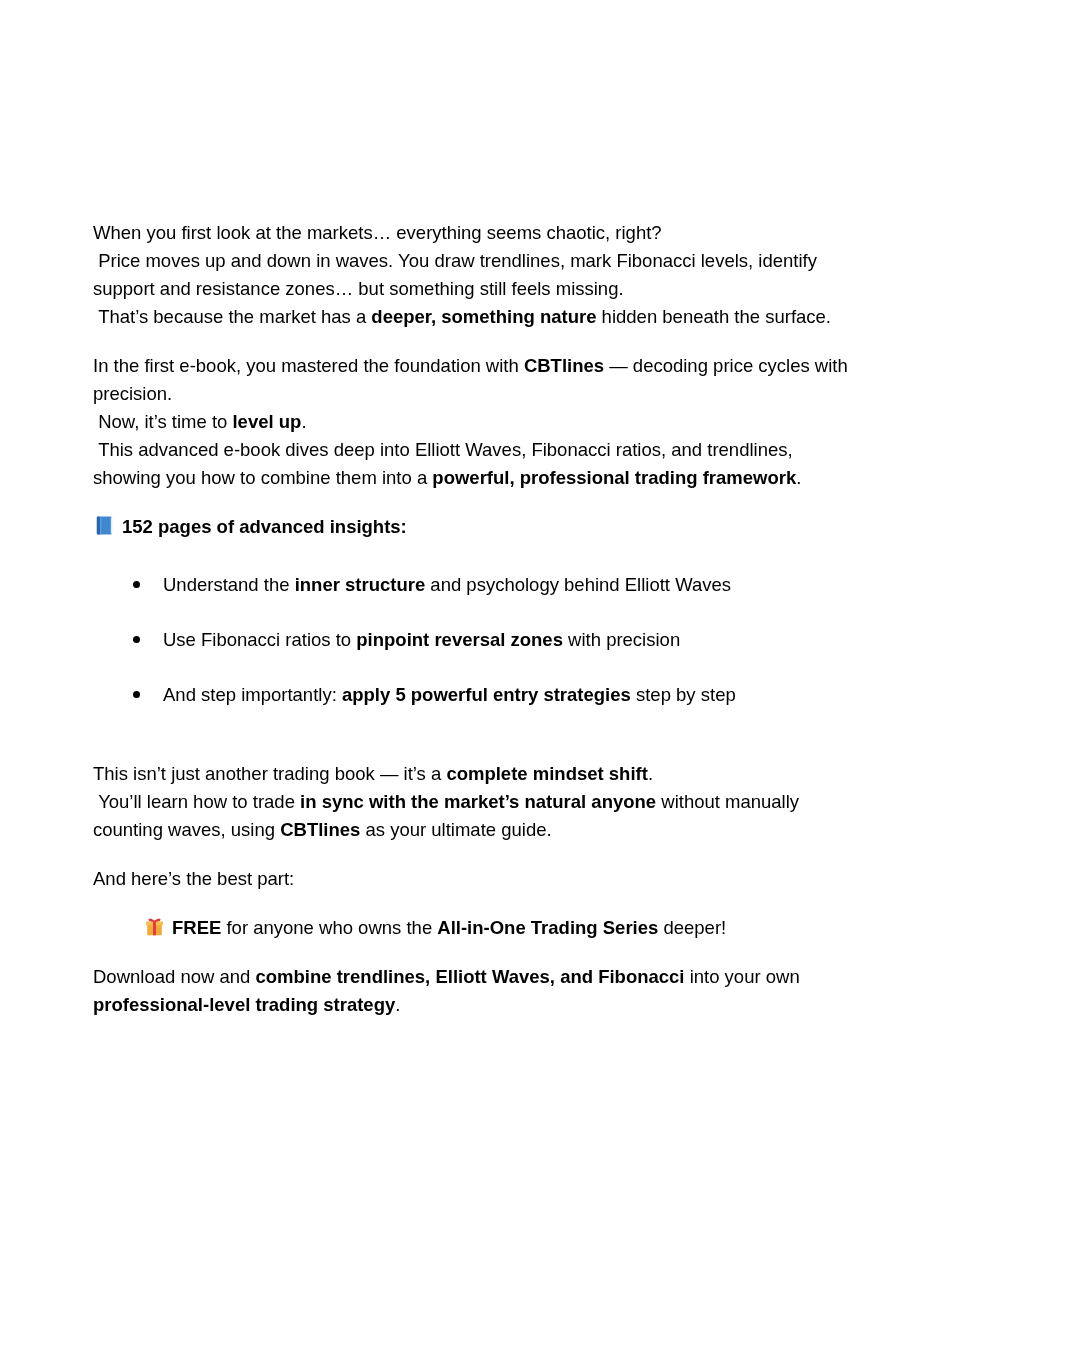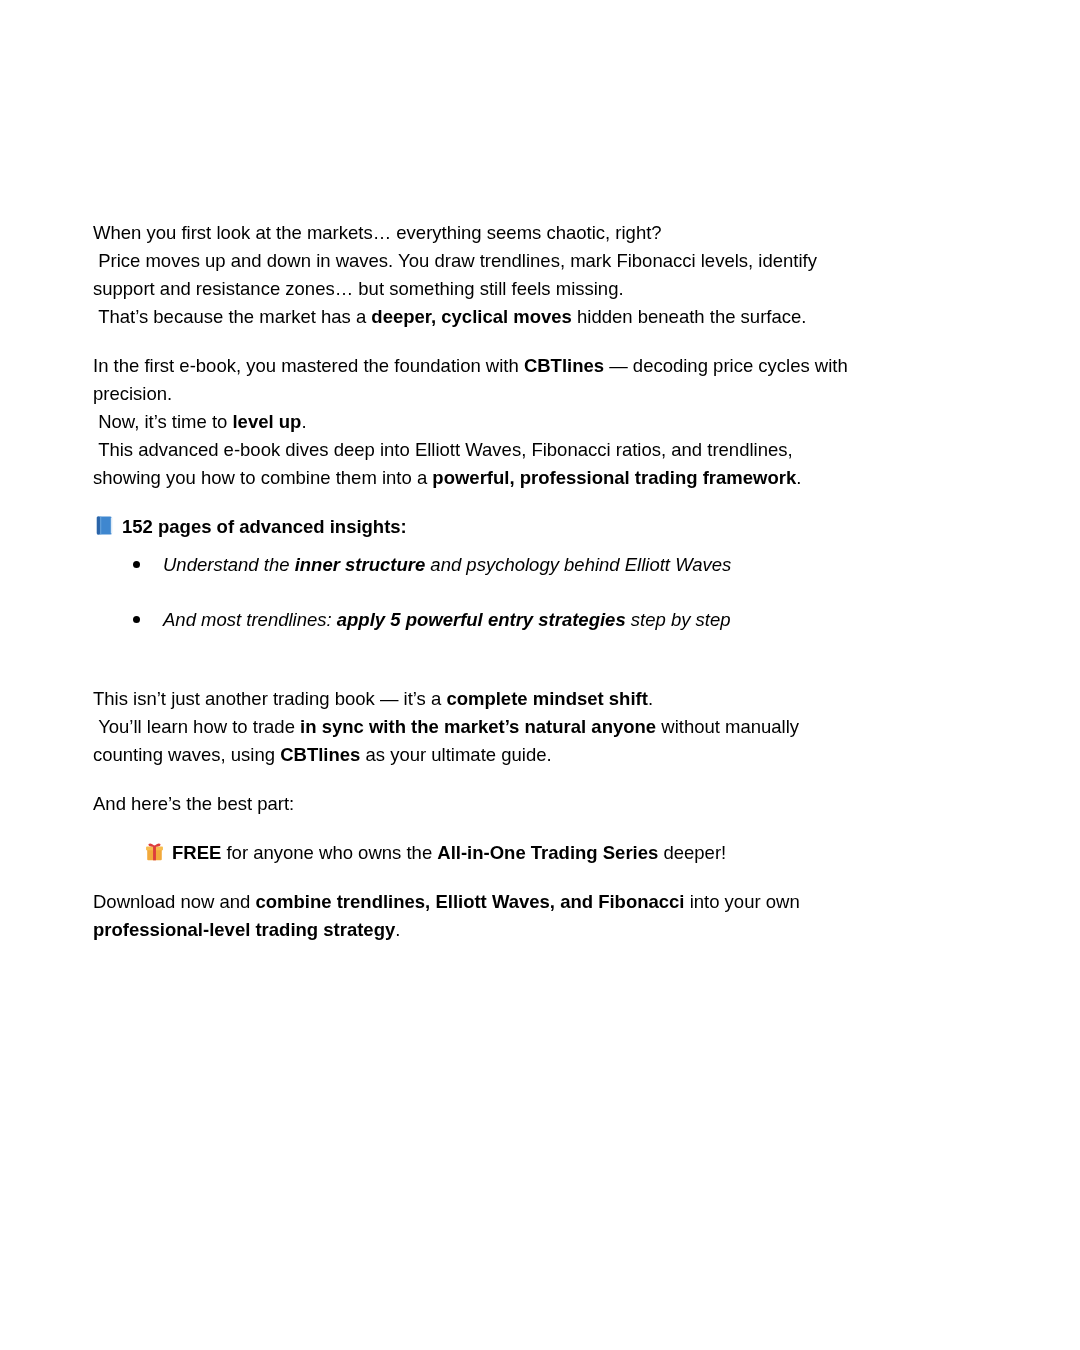--- a/index.html
+++ b/index.html
@@ -27,28 +27,27 @@
     color: #000000;
     font-size: 18.5px;
     line-height: 28px;
   }
   .block {
     margin: 0 0 21px 0;
     white-space: pre-wrap;
   }
   .heading {
     font-weight: 700;
-    margin-bottom: 10px;
+    margin-bottom: 30px;
   }
   .bold { font-weight: 700; }
   ul.bullet-list {
     list-style: none;
     margin: 0 0 51px 0;
     padding: 0 0 0 70px;
-    font-style: italic;
   }
   li.bullet-item {
     position: relative;
     margin: 0 0 27px 0;
     white-space: pre-wrap;
   }
   li.bullet-item:last-child { margin-bottom: 0; }
   li.bullet-item::before {
     content: "";
     position: absolute;
@@ -68,33 +67,34 @@
     margin-right: 6px;
   }
 </style>
 </head>
 <body>
 
 <div class="doc-page">
   <div class="doc-content">
       <p class="block paragraph"><span class="run">When you first look at the markets… everything seems chaotic, right?
  Price moves up and down in waves. You draw trendlines, mark Fibonacci levels, identify support and resistance zones… but something still feels missing.
- That’s because the market has a </span><span class="run bold">deeper, cyclical moves</span><span class="run"> hidden beneath the surface.</span></p>
+ That’s because the market has a </span><span class="run bold">deeper, something nature</span><span class="run"> hidden beneath the surface.</span></p>
       <p class="block paragraph"><span class="run">In the first e-book, you mastered the foundation with </span><span class="run bold">CBTlines</span><span class="run"> — decoding price cycles with precision.
  Now, it’s time to </span><span class="run bold">level up</span><span class="run">.
  This advanced e-book dives deep into Elliott Waves, Fibonacci ratios, and trendlines, showing you how to combine them into a </span><span class="run bold">powerful, professional trading framework</span><span class="run">.</span></p>
       <p class="block heading"><svg class="emoji" viewBox="0 0 24 24" aria-hidden="true">
     <rect x="4" y="2.5" width="15.8" height="19" rx="1.8" fill="#3f87cf"></rect>
     <rect x="18.6" y="3.4" width="1.6" height="17.2" rx="0.8" fill="#ddeaf7"></rect>
     <rect x="4" y="2.5" width="3.2" height="19" rx="1.2" fill="#2b64a8"></rect>
     <rect x="7.6" y="2.5" width="1" height="19" fill="#74aadd" opacity="0.85"></rect>
   </svg><span class="run bold">152 pages of advanced insights:</span></p>
       <ul class="bullet-list">
         <li class="bullet-item"><span class="run">Understand the </span><span class="run bold">inner structure</span><span class="run"> and psychology behind Elliott Waves</span></li>
-        <li class="bullet-item"><span class="run">And most trendlines: </span><span class="run bold">apply 5 powerful entry strategies</span><span class="run"> step by step</span></li>
+        <li class="bullet-item"><span class="run">Use Fibonacci ratios to </span><span class="run bold">pinpoint reversal zones</span><span class="run"> with precision</span></li>
+        <li class="bullet-item"><span class="run">And step importantly: </span><span class="run bold">apply 5 powerful entry strategies</span><span class="run"> step by step</span></li>
       </ul>
       <p class="block paragraph"><span class="run">This isn’t just another trading book — it’s a </span><span class="run bold">complete mindset shift</span><span class="run">.
  You’ll learn how to trade </span><span class="run bold">in sync with the market’s natural anyone</span><span class="run"> without manually counting waves, using </span><span class="run bold">CBTlines</span><span class="run"> as your ultimate guide.</span></p>
       <p class="block paragraph"><span class="run">And here’s the best part:</span></p>
       <p class="block paragraph indented"><svg class="emoji" viewBox="0 0 24 24" aria-hidden="true">
     <rect x="4.4" y="9.8" width="15.2" height="11.4" rx="1" fill="#f2a93b"></rect>
     <rect x="3.2" y="6.9" width="17.6" height="3.8" rx="0.9" fill="#f7bc4e"></rect>
     <path d="M12 6.8 C9.4 2.3 4.6 3.3 5.9 5.6 C6.8 7.3 10 7.3 12 6.8 Z" fill="#dd3d3d"></path>
     <path d="M12 6.8 C14.6 2.3 19.4 3.3 18.1 5.6 C17.2 7.3 14 7.3 12 6.8 Z" fill="#dd3d3d"></path>
     <rect x="10.5" y="5.6" width="3" height="15.6" fill="#dd3d3d"></rect>

